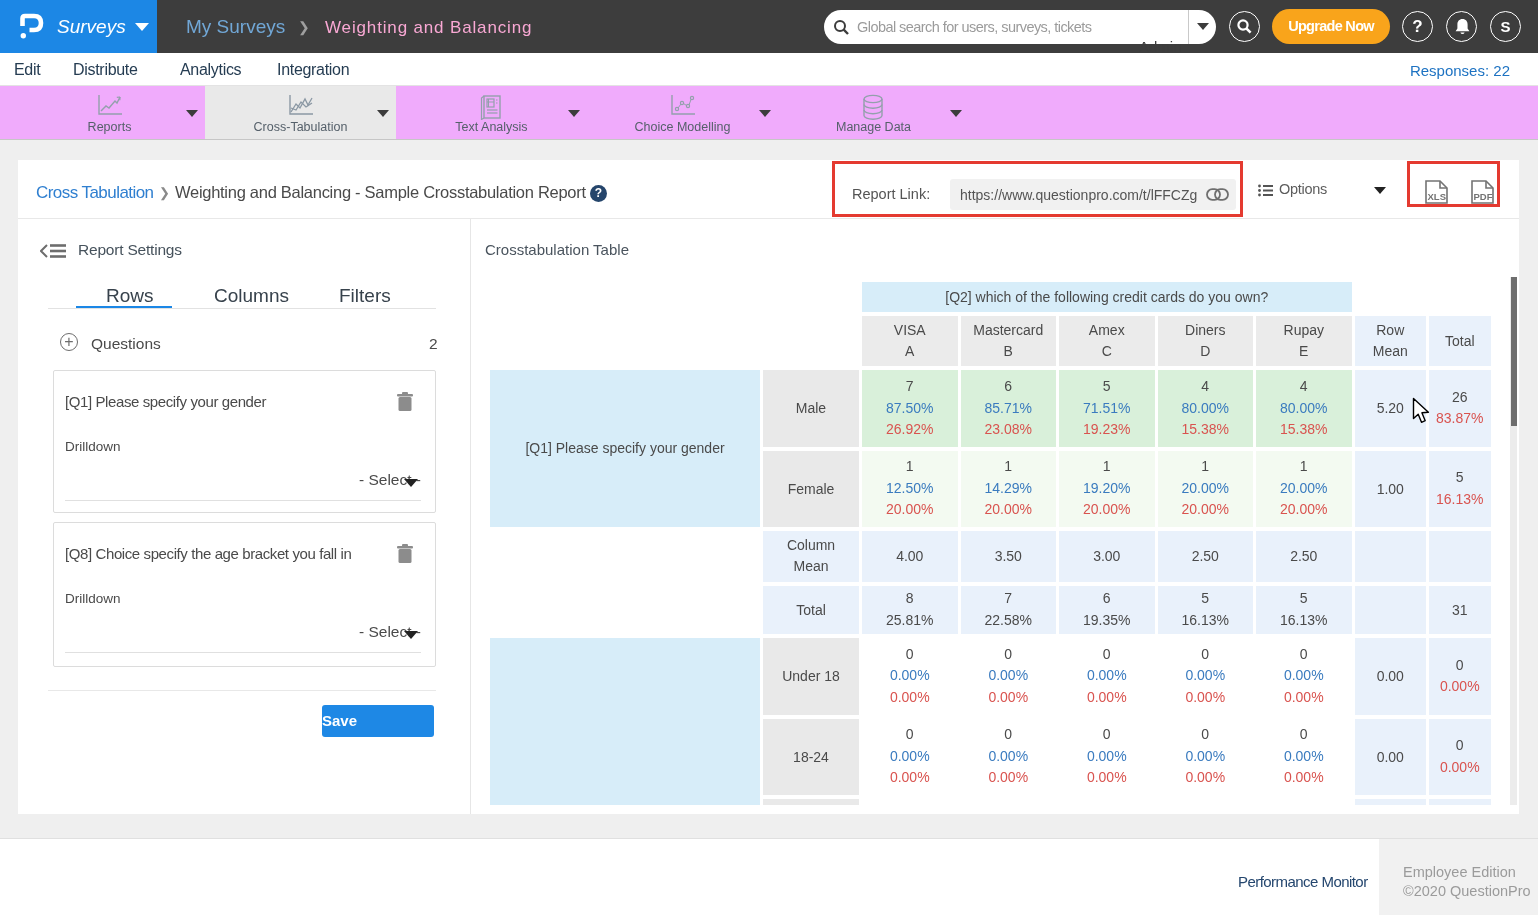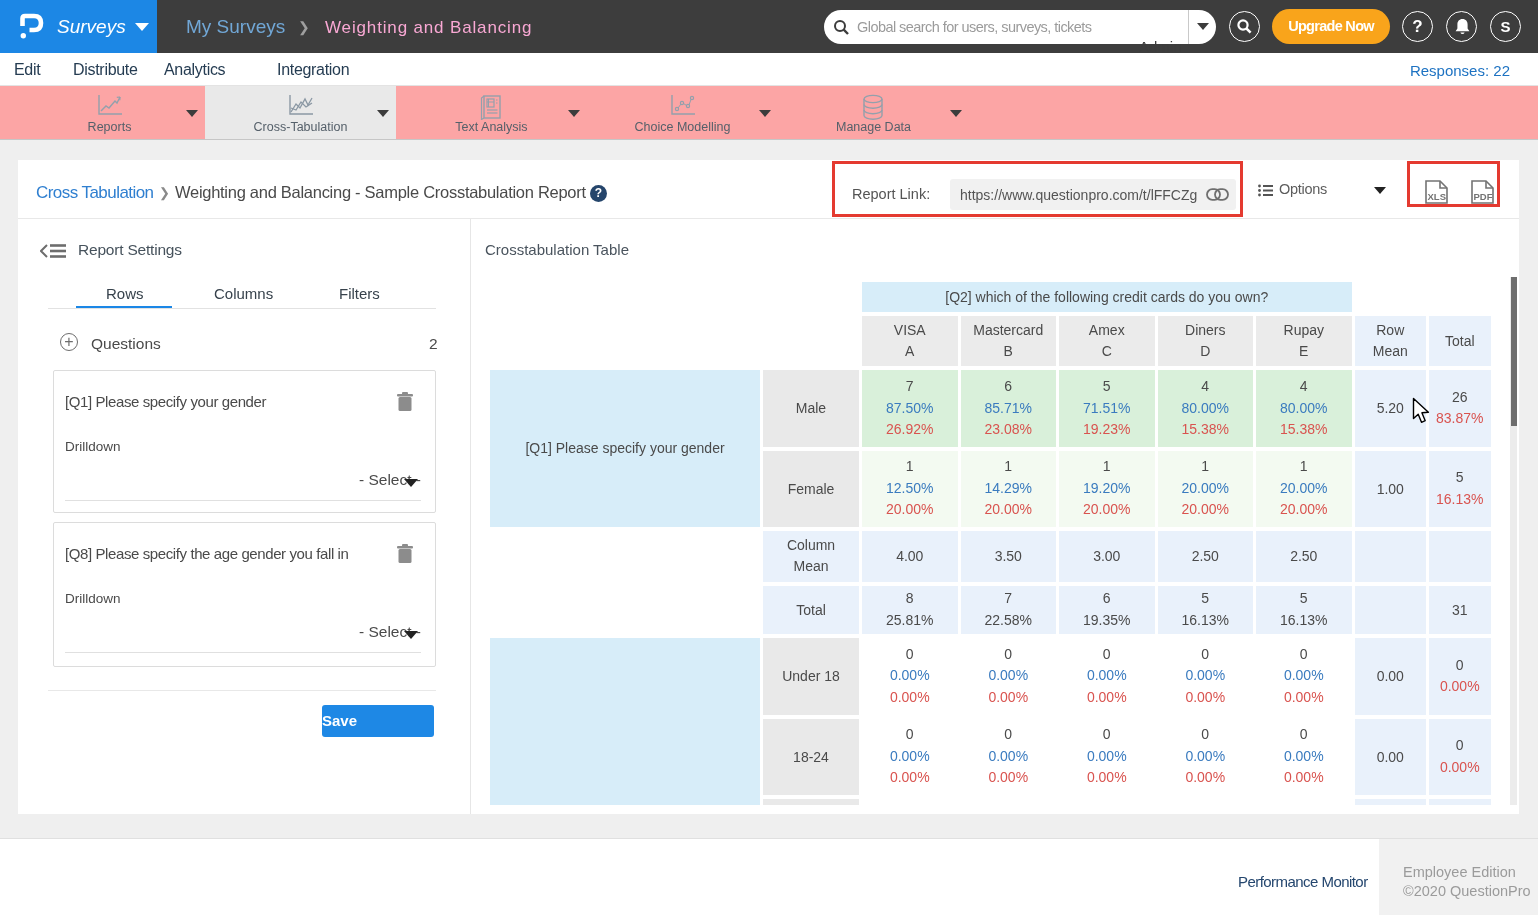--- a/index.html
+++ b/index.html
@@ -23,21 +23,21 @@
 #admincaret { position:absolute; left:1197px; top:23px; width:0; height:0; border-left:6px solid transparent; border-right:6px solid transparent; border-top:7px solid #3c3c3c; }
 .hcirc { position:absolute; top:11px; width:31px; height:31px; border:1.6px solid #fff; border-radius:50%; color:#fff; text-align:center; }
 #upgrade { position:absolute; left:1272px; top:9px; width:118px; height:35px; background:#f9a41b; border-radius:17.5px; color:#fff; font-size:14.5px; letter-spacing:-0.7px; font-weight:bold; text-align:center; line-height:35px; }
 
 
 #navrow { position:absolute; left:0; top:53px; width:1538px; height:33px; background:#fff; border-bottom:1px solid #e3e3e3; }
 .navitem { position:absolute; top:8px; font-size:16px; color:#253c52; letter-spacing:-0.3px; }
 #responses { position:absolute; right:28px; top:9px; font-size:15px; color:#1d72c2; }
 
 
-#toolbar { position:absolute; left:0; top:86px; width:1538px; height:54px; background:#fca5a5; border-bottom:1px solid #c6c6c6; }
+#toolbar { position:absolute; left:0; top:86px; width:1538px; height:54px; background:#f0abfc; border-bottom:1px solid #c6c6c6; }
 .tbgroup { position:absolute; top:0; width:191px; height:53px; }
 .tbactive { background:#e9e9e9; }
 .tbicon { position:absolute; left:82px; top:8px; }
 .tblabel { position:absolute; left:0; top:34px; width:191px; text-align:center; font-size:12.5px; color:#55606a; }
 .tbcaret { position:absolute; left:172px; top:24px; width:0; height:0; border-left:6px solid transparent; border-right:6px solid transparent; border-top:7px solid #3c3c3c; }
 
 
 #card { position:absolute; left:18px; top:160px; width:1501px; height:654px; background:#fff; }
 #titlerow { position:absolute; left:0; top:0; width:1501px; height:59px; border-bottom:1px solid #e8e8e8; }
 #bc1 { position:absolute; left:18px; top:23px; font-size:17px; letter-spacing:-0.55px; color:#2f7fd0; }
@@ -48,21 +48,21 @@
 #rlabel { position:absolute; left:17px; top:22px; font-size:14.5px; color:#545454; }
 #rinput { position:absolute; left:115px; top:15px; width:286px; height:31px; background:#f1f1f1; border-radius:3px; }
 #rurl { position:absolute; left:10px; top:8px; font-size:14px; color:#545454; }
 #optionsgrp { position:absolute; left:1240px; top:21px; }
 #redbox2 { position:absolute; left:1389px; top:1px; width:93px; height:46px; border:3px solid #e43a30; }
 
 
 #panel { position:absolute; left:0; top:59px; width:453px; height:595px; border-right:1px solid #e6e6e6; }
 #rsicon { position:absolute; left:22px; top:24px; }
 #rstitle { position:absolute; left:60px; top:22px; font-size:15.5px; letter-spacing:-0.2px; color:#46525c; }
-.tab { position:absolute; top:66px; font-size:15px; color:#37424c; }
+.tab { position:absolute; top:66px; font-size:19px; color:#37424c; }
 #tabunderline { position:absolute; left:58px; top:87px; width:96px; height:3px; background:#1b87e6; }
 #tabline { position:absolute; left:30px; top:89px; width:388px; height:1px; background:#e2e2e2; }
 #plusq { position:absolute; left:42px; top:114px; width:18px; height:18px; border:1.5px solid #6d6d6d; border-radius:50%; color:#6d6d6d; font-size:16px; line-height:16px; text-align:center; }
 #qlabel { position:absolute; left:73px; top:116px; font-size:15.5px; color:#4a4a4a; }
 #qcount { position:absolute; left:411px; top:116px; font-size:15.5px; color:#4a4a4a; }
 .qcard { position:absolute; left:35px; width:383px; border:1px solid #dcdcdc; border-radius:2px; background:#fff; }
 #qcard1 { top:151px; height:143px; }
 #qcard2 { top:303px; height:145px; }
 .qtitle { position:absolute; left:11px; top:22px; font-size:15px; letter-spacing:-0.4px; color:#4a4a4a; }
 .qtrash { position:absolute; right:22px; top:21px; }
@@ -137,21 +137,21 @@
         <path d="M8.5 1 C5.2 1 3.4 3.4 3.4 6.5 L3.4 10.5 L1.6 13.2 L15.4 13.2 L13.6 10.5 L13.6 6.5 C13.6 3.4 11.8 1 8.5 1 Z" fill="#fff"></path>
         <path d="M6.4 14.5 a2.2 2.2 0 0 0 4.2 0 Z" fill="#fff"></path>
       </svg>
   </div>
   <div class="hcirc" style="left:1490px;font-size:15px;font-weight:bold;line-height:29px">S</div>
 </div>
 
 <div id="navrow">
   <div class="navitem" style="left:14px">Edit</div>
   <div class="navitem" style="left:73px">Distribute</div>
-  <div class="navitem" style="left:164px;border-bottom:2px solid #0c4a6e;padding-bottom:12px">Analytics</div>
+  <div class="navitem" style="left:180px;border-bottom:2px solid #0c4a6e;padding-bottom:12px">Analytics</div>
   <div class="navitem" style="left:277px">Integration</div>
   <div id="responses">Responses: 22</div>
 </div>
 
 <div id="toolbar">
   <div class="tbgroup" style="left:14px">
     <svg class="tbicon icon" width="28" height="24" viewBox="0 0 28 24">
         <path d="M3 1 V20 H26" fill="none" stroke="#93a0ac" stroke-width="1.4"></path>
         <path d="M5 17 L10 12 L13 14 L19 7 L21 9 L24 3" fill="none" stroke="#93a0ac" stroke-width="1.4"></path>
         <path d="M24 3 l-3.2 0.4 M24 3 l-0.2 3.2" stroke="#93a0ac" stroke-width="1.2" fill="none"></path>
@@ -270,21 +270,21 @@
       <div class="qtitle">[Q1] Please specify your gender</div>
       <svg class="qtrash icon" width="16" height="19" viewBox="0 0 16 19">
           <rect x="1.5" y="5" width="13" height="14" rx="1.5" fill="#8c8c8c"></rect>
           <rect x="0" y="2" width="16" height="2.4" rx="1" fill="#8c8c8c"></rect>
           <rect x="5" y="0" width="6" height="2.5" rx="1" fill="#8c8c8c"></rect>
         </svg>
       <div class="qdrill">Drilldown</div>
       <div class="qselect">- Select -<div class="qcaret"></div></div>
     </div>
     <div id="qcard2" class="qcard">
-      <div class="qtitle">[Q8] Please specify the age gender you fall in</div>
+      <div class="qtitle">[Q8] Choice specify the age bracket you fall in</div>
       <svg class="qtrash icon" width="16" height="19" viewBox="0 0 16 19">
           <rect x="1.5" y="5" width="13" height="14" rx="1.5" fill="#8c8c8c"></rect>
           <rect x="0" y="2" width="16" height="2.4" rx="1" fill="#8c8c8c"></rect>
           <rect x="5" y="0" width="6" height="2.5" rx="1" fill="#8c8c8c"></rect>
         </svg>
       <div class="qdrill">Drilldown</div>
       <div class="qselect">- Select -<div class="qcaret"></div></div>
     </div>
     <div id="paneldiv"></div>
     <div id="savebtn">Save</div>

